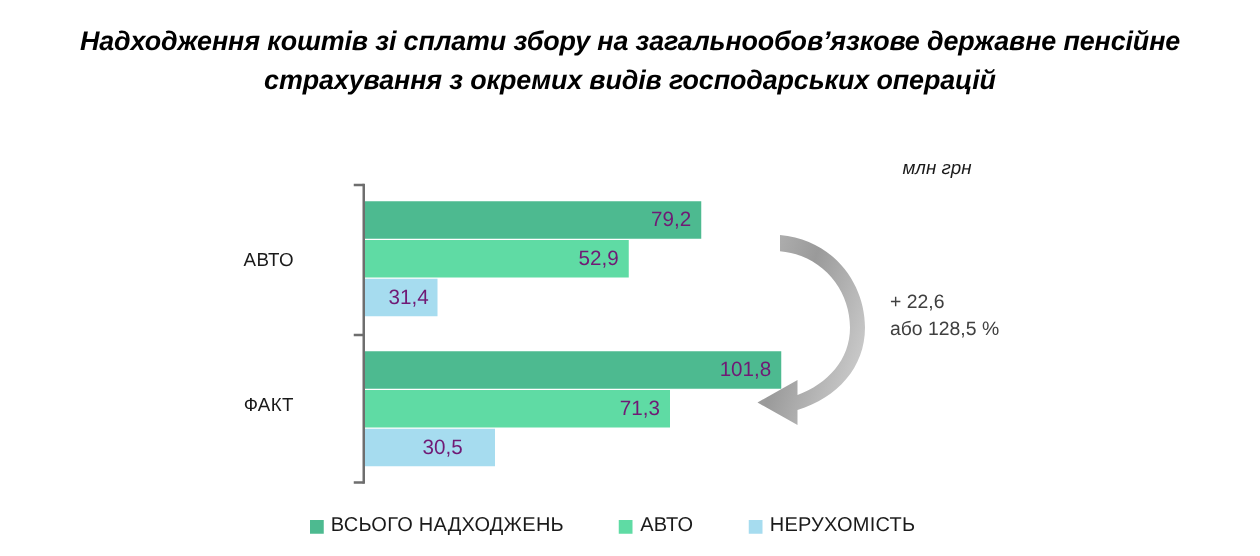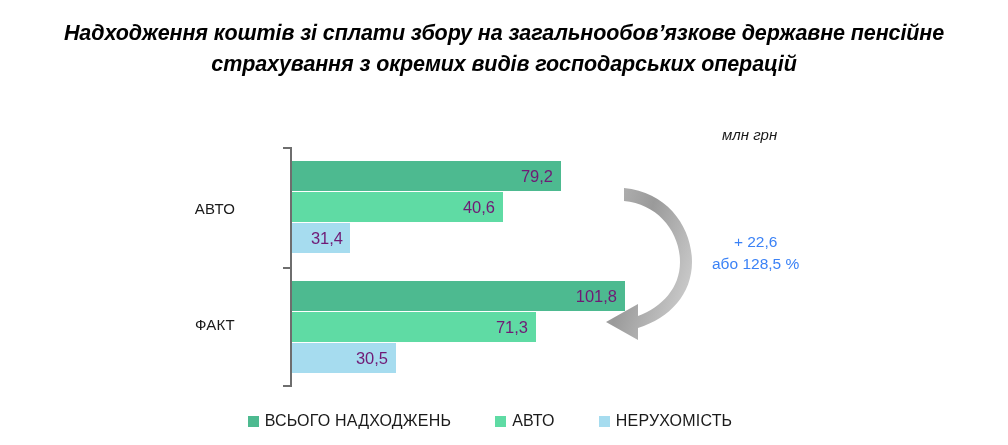--- a/index.html
+++ b/index.html
@@ -118,23 +118,22 @@
     font-style: italic;
   }
 
   
   #growth-annotation {
     position: absolute;
     left: 712px;
     top: 231px;
     font-size: 15.5px;
     line-height: 22px;
-    color: #3b82f6;
-    white-space: nowrap;
-    text-align: center;
+    color: #404040;
+    white-space: nowrap;
   }
   #growth-annotation span { display: block; }
 
   
   #growth-arrow {
     position: absolute;
     left: 598px;
     top: 176px;
     width: 120px;
     height: 170px;
@@ -186,40 +185,40 @@
   <div class="cat-label" id="cat-label-plan">АВТО</div>
   <div class="cat-label" id="cat-label-fact">ФАКТ</div>
 
   <div class="bar-group" id="group-plan">
     <div class="bar-row">
       <div class="bar bar-series-0" style="width:269px"></div>
       <div class="bar-value" style="left:211px;width:50px;text-align:right">79,2</div>
     </div>
     <div class="bar-row">
       <div class="bar bar-series-1" style="width:211px"></div>
-      <div class="bar-value" style="left:153px;width:50px;text-align:right">40,6</div>
+      <div class="bar-value" style="left:153px;width:50px;text-align:right">52,9</div>
     </div>
     <div class="bar-row">
       <div class="bar bar-series-2" style="width:58px"></div>
       <div class="bar-value" style="left:3px;width:48px;text-align:right">31,4</div>
     </div>
   </div>
 
   <div class="bar-group" id="group-fact">
     <div class="bar-row">
       <div class="bar bar-series-0" style="width:333px"></div>
       <div class="bar-value" style="left:268px;width:57px;text-align:right">101,8</div>
     </div>
     <div class="bar-row">
       <div class="bar bar-series-1" style="width:244px"></div>
       <div class="bar-value" style="left:186px;width:50px;text-align:right">71,3</div>
     </div>
     <div class="bar-row">
       <div class="bar bar-series-2" style="width:104px"></div>
-      <div class="bar-value" style="left:46px;width:50px;text-align:right">30,5</div>
+      <div class="bar-value" style="left:46px;width:50px;text-align:left">30,5</div>
     </div>
   </div>
 
   <div id="unit-label">млн грн</div>
 
   <svg id="growth-arrow" viewBox="0 0 120 170">
     <defs>
       <linearGradient id="arrowGrad" x1="0" y1="0" x2="1" y2="0.6">
         <stop offset="0%" stop-color="#b7b7b7"></stop>
         <stop offset="45%" stop-color="#9a9a9a"></stop>

